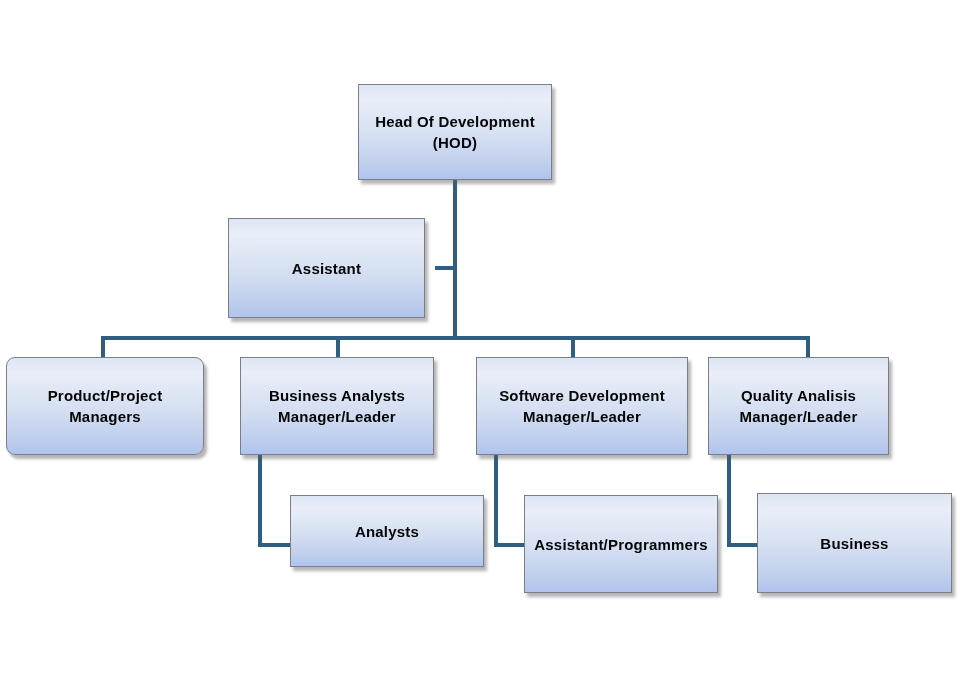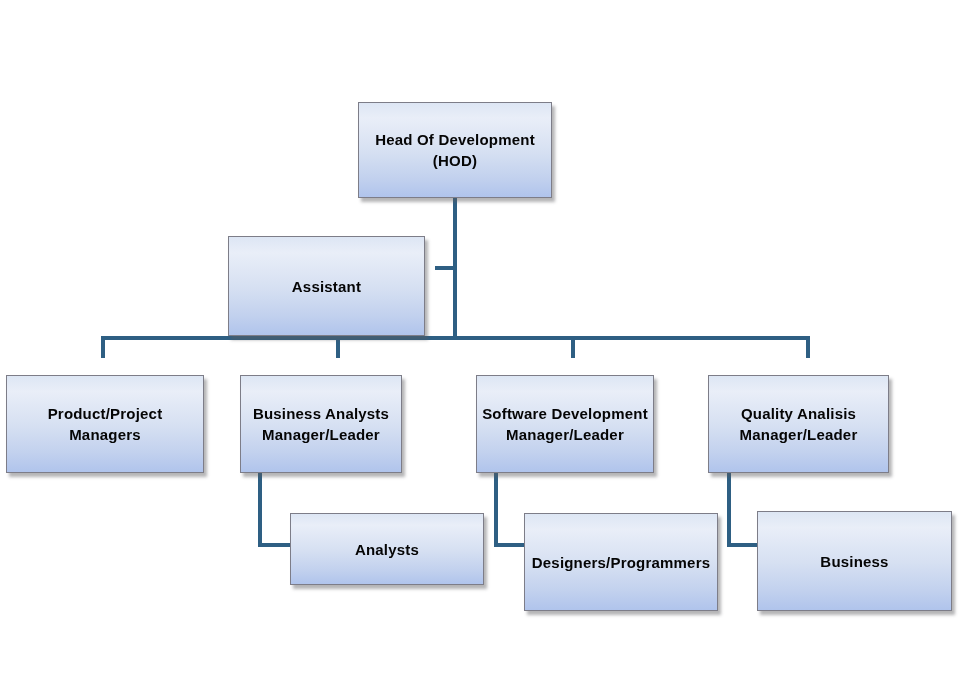--- a/index.html
+++ b/index.html
@@ -24,32 +24,31 @@
     display: flex;
     align-items: center;
     justify-content: center;
     text-align: center;
     font-weight: bold;
     font-size: 15px;
     line-height: 21px;
     color: #050505;
     white-space: pre-line;
     letter-spacing: 0.2px;
-    margin-top: 18px;
   }
   .line {
     position: absolute;
     background: #2e5f83;
   }
   
   .n-hod       { left: 358px; top:  84px; width: 194px; height:  96px; }
   .n-assistant { left: 228px; top: 218px; width: 197px; height: 100px; }
-  .n-product   { left:   6px; top: 357px; width: 198px; height:  98px; }
-  .n-business  { left: 240px; top: 357px; width: 162px; height:  98px; }
-  .n-software  { left: 476px; top: 357px; width: 178px; height:  98px; }
+  .n-product   { left:   6px; top: 357px; width: 198px; height:  98px; border-radius: 9px; }
+  .n-business  { left: 240px; top: 357px; width: 194px; height:  98px; }
+  .n-software  { left: 476px; top: 357px; width: 212px; height:  98px; }
   .n-quality   { left: 708px; top: 357px; width: 181px; height:  98px; }
   .n-analysts  { left: 290px; top: 495px; width: 194px; height:  72px; }
   .n-designers { left: 524px; top: 495px; width: 194px; height:  98px; }
   .n-testers   { left: 757px; top: 493px; width: 195px; height: 100px; }
   
   .l-trunk        { left: 453px; top: 180px; width:   4px; height: 160px; }
   .l-assistant    { left: 435px; top: 266px; width:  20px; height:   4px; }
   .l-main-h       { left: 101px; top: 336px; width: 709px; height:   4px; }
   .l-drop-product  { left: 101px; top: 336px; width: 4px; height: 22px; }
   .l-drop-business { left: 336px; top: 336px; width: 4px; height: 22px; }
@@ -86,16 +85,16 @@
   <div class="node n-assistant">Assistant</div>
   <div class="node n-product">Product/Project
 Managers</div>
   <div class="node n-business">Business Analysts
 Manager/Leader</div>
   <div class="node n-software">Software Development
 Manager/Leader</div>
   <div class="node n-quality">Quality Analisis
 Manager/Leader</div>
   <div class="node n-analysts">Analysts</div>
-  <div class="node n-designers">Designers/Programmers</div>
+  <div class="node n-designers">Assistant/Programmers</div>
   <div class="node n-testers">Business</div>
 
 </div>
 
 </body></html>

